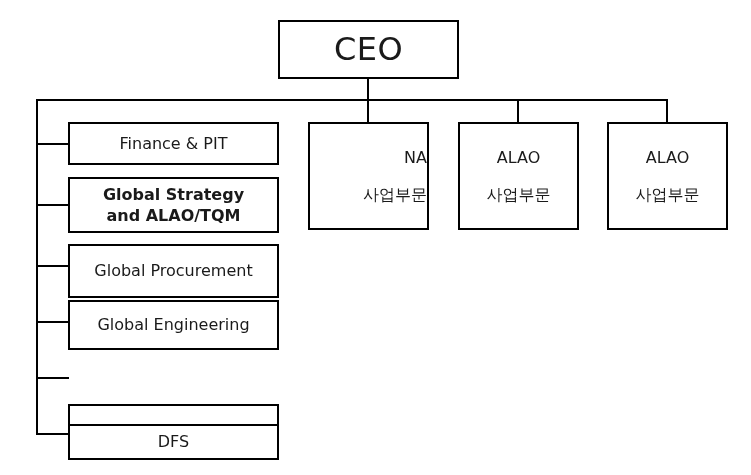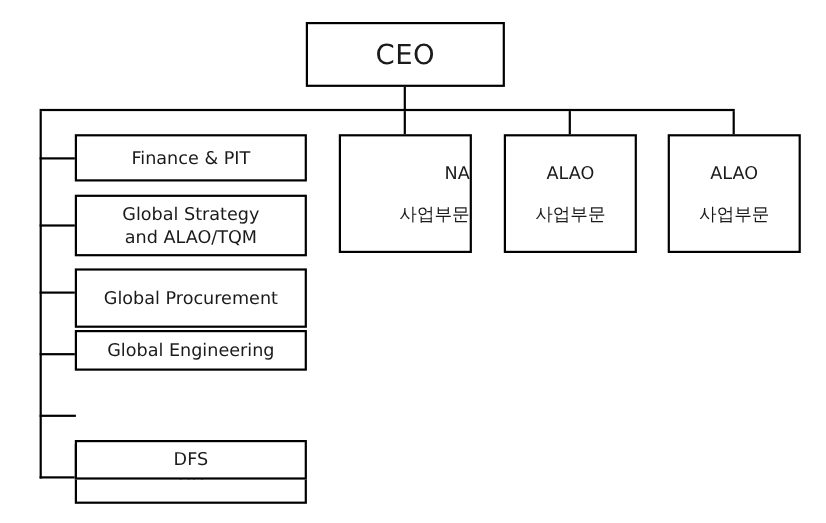--- a/index.html
+++ b/index.html
@@ -31,21 +31,21 @@
   .node .line {
     display: block;
     white-space: nowrap;
   }
   
   #node-ceo {
     left: 278px;
     top: 20px;
     width: 181px;
     height: 59px;
-    font-size: 25px;
+    font-size: 32px;
     letter-spacing: 0.5px;
   }
   
   .division {
     top: 122px;
     width: 121px;
     height: 108px;
     font-size: 16px;
   }
   #node-na    { left: 308px; align-items: flex-end; }
@@ -54,25 +54,25 @@
   .division .line + .line { margin-top: 16px; }
 
   
   .staff {
     left: 68px;
     width: 211px;
     font-size: 16px;
     text-align: center;
   }
   #node-finance      { top: 122px; height: 43px; }
-  #node-strategy     { top: 177px; height: 56px; }
+  #node-strategy     { top: 177px; height: 56px; font-weight: bold; }
   #node-procurement  { top: 244px; height: 54px; }
-  #node-engineering  { top: 300px; height: 37px; }
+  #node-engineering  { top: 300px; height: 50px; }
   #node-hr           { top: 356px; height: 54px; margin-top: 48px; }
-  #node-dfs          { top: 400px; height: 36px; }
+  #node-dfs          { top: 424px; height: 36px; }
 
   
   .conn {
     position: absolute;
     background: #000000;
   }
   .conn.h { height: 2px; }
   .conn.v { width: 2px; }
 
   

